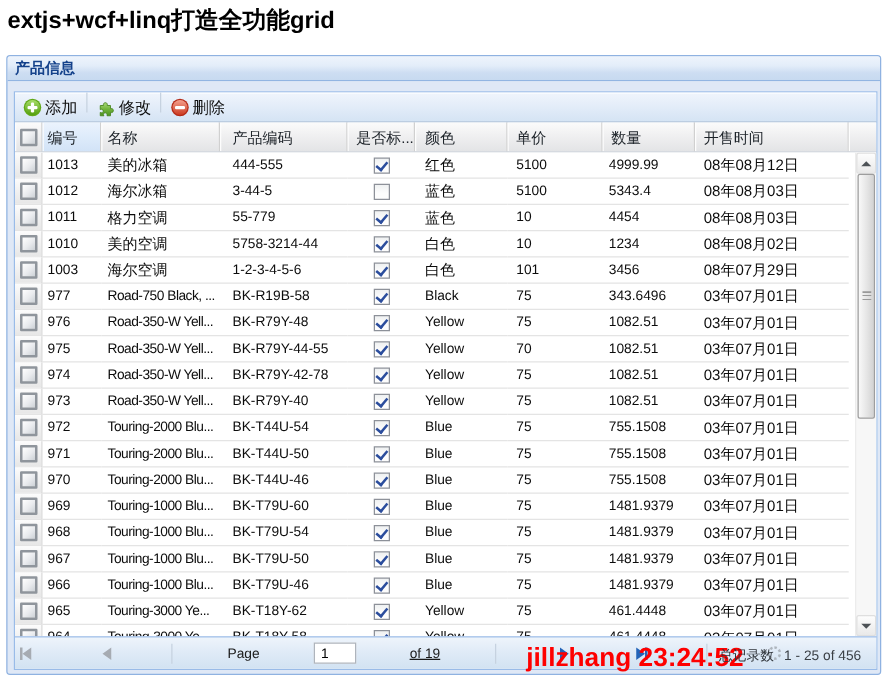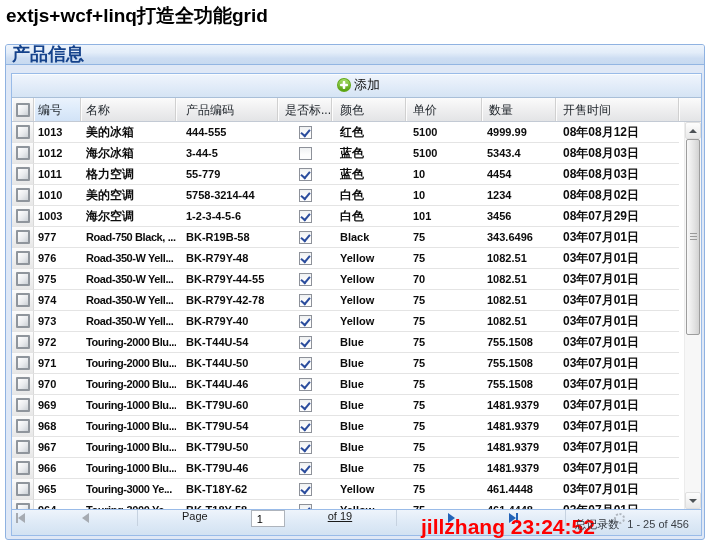--- a/index.html
+++ b/index.html
@@ -9,32 +9,32 @@
 
   
   .page-title { position:absolute; left:6px; top:3px; font-size:19px; font-weight:bold; color:#000; letter-spacing:0; }
 
   
   .panel { position:absolute; left:5px; top:44px; width:700px; height:496px;
     border:1px solid #8fb2e1; border-radius:3px; background:#dfe8f6; }
   .panel-header { height:20px; line-height:19px; padding-left:6px;
     background:linear-gradient(#eef4fc 0%, #e3edf9 40%, #cdddf2 70%, #c7daf0 100%);
     border-bottom:1px solid #92b5e2; border-radius:2px 2px 0 0;
-    font-size:18px; font-weight:bold; color:#15428b; }
+    font-size:12px; font-weight:bold; color:#15428b; }
   .panel-body { position:absolute; left:0; top:21px; right:0; bottom:0; }
 
   
   .grid { position:absolute; left:5px; top:7px; width:691px; height:463px;
     border:1px solid #99bbe8; background:#fff; }
 
   
   .tbar { position:absolute; left:0; top:0; width:689px; height:24px;
     background:linear-gradient(#f0f5fc 0%, #e4edf9 45%, #d5e4f4 100%);
     box-shadow:inset 0 1px 0 #fbfdfe;
-    border-bottom:1px solid #a9bfd8; display:flex; align-items:center; padding-left:3px;flex-direction:column; }
+    border-bottom:1px solid #a9bfd8; display:flex; padding-left:3px; }
   .tb-btn { display:flex; align-items:center; background:transparent; border:0;
     font-family:inherit; font-size:13px; color:#111; padding:2px 3px; cursor:pointer; }
   .tb-btn .icon { width:16px; height:16px; margin-right:2px; display:inline-block; }
   .tb-sep { width:1px; height:16px; background:#c6d2e0; margin:0 4px; display:inline-block; }
 
   
   .ghead { position:absolute; left:0; top:24px; width:689px; height:24px;
     display:flex; border-bottom:1px solid #c3cad4; }
   .hcell { height:23px; line-height:22px; font-size:12px; color:#1c2228;
     background:linear-gradient(#fbfbfb 0%, #f0f0f1 45%, #e3e4e6 100%);
@@ -51,21 +51,21 @@
   .c2 { width:95px; padding-left:5px; }
   .c3 { width:102px; padding-left:10px; }
   .c4 { width:54px; padding-left:7px; }
   .c5 { width:74px; padding-left:8px; }
   .c6 { width:74px; padding-left:7px; }
   .c7 { width:76px; padding-left:7px; }
   .c8 { width:123px; padding-left:7px; }
 
   
   .gbody { position:absolute; left:0; top:48px; width:689px; height:387px; overflow:hidden; background:#fff; }
-  .rows { position:absolute; left:0; top:0; width:667px;font-weight:bold; }
+  .rows { position:absolute; left:0; top:0; width:667px; }
   .grow { display:flex; height:21px; }
   .gcell { height:21px; line-height:20px; font-size:12px; color:#0c0c0c;
     border-bottom:1px solid #e4e4e4; white-space:nowrap; overflow:hidden;
     display:flex; align-items:center; }
   .gcell.latin { font-size:11px; }
   .gcell.tight { letter-spacing:-0.4px; }
   .gcell.c0 { background:linear-gradient(#fcfcfc 0%, #f1f1f1 50%, #e7e7e7 100%);
     border-right:1px solid #d9d9d9; }
   .gcell.c4 { justify-content:center; padding-left:0; }
 
@@ -94,21 +94,21 @@
     border:1px solid #9d9d9d; border-radius:2px;
     background:linear-gradient(to right,#f9f9f9,#e3e3e3 60%,#d2d2d2);
     display:flex; align-items:center; justify-content:center; }
   .grip { width:7px; height:8px;
     background:repeating-linear-gradient(#9a9a9a 0 1px, rgba(0,0,0,0) 1px 3px); }
 
   
   .bbar { position:absolute; left:0; bottom:0; width:689px; height:26px; padding-left:0;
     border-top:1px solid #99bbe8;
     background:linear-gradient(#eef4fb 0%, #e0ebf7 45%, #d2e2f2 100%);
-    display:flex; align-items:flex-start; font-size:11px; color:#222;gap:40px; }
+    display:flex; align-items:center; font-size:11px; color:#222;gap:40px; }
   .pg-btn { width:16px; height:16px; margin:0; display:flex; align-items:center; justify-content:center; cursor:pointer; }
   .pg-btn.prev { margin-left:9px; }
   .pg-btn.next { margin-left:2px; }
   .pg-btn.last { margin-left:6px; }
   .pg-btn.refresh { margin-left:1px; }
   .tri-l { width:0; height:0; border-top:5px solid transparent; border-bottom:5px solid transparent; border-right:7px solid #a6abb2; }
   .tri-r { width:0; height:0; border-top:5px solid transparent; border-bottom:5px solid transparent; border-left:7px solid #2263b8; }
   .bar-v { width:2px; height:10px; }
   .ico-first .bar-v, .ico-prev-none { background:#a6abb2; }
   .ico-last .bar-v { background:#2263b8; }

